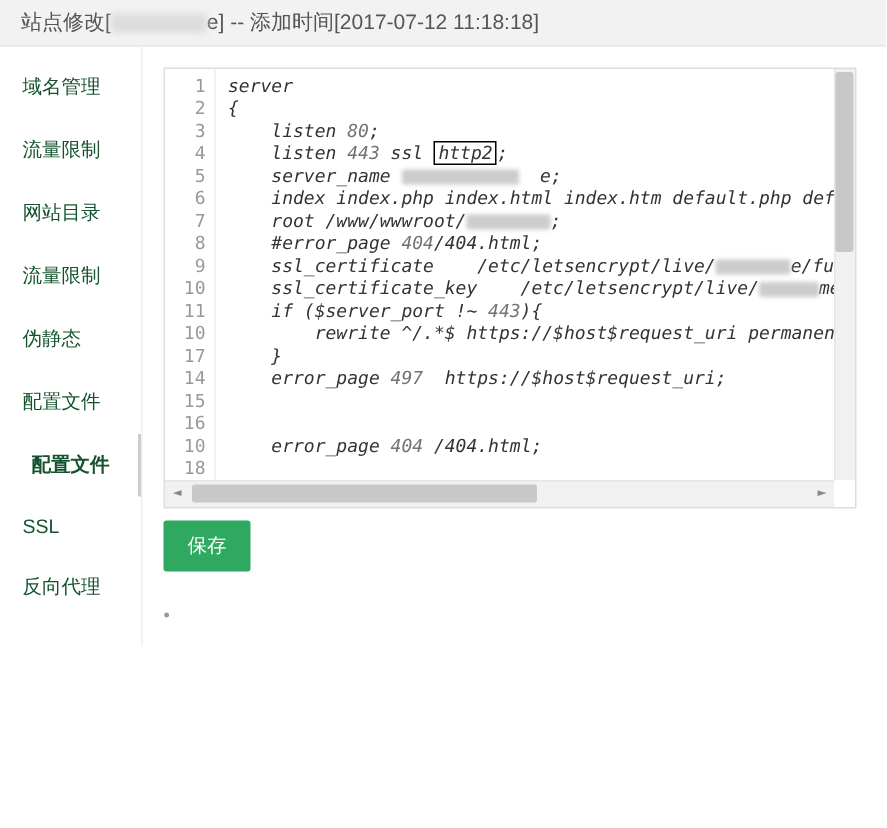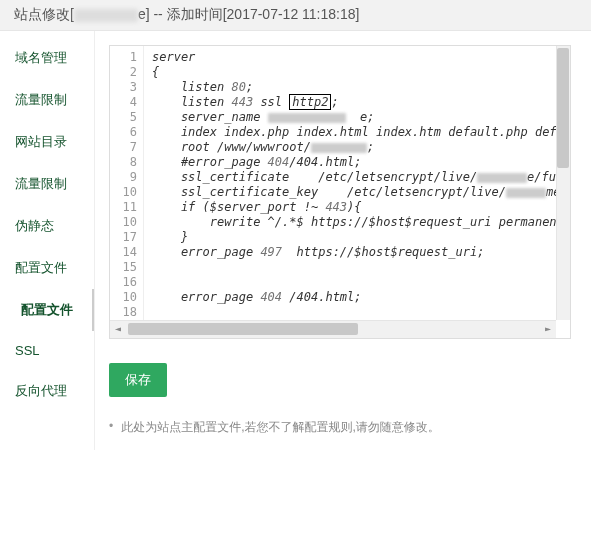--- a/index.html
+++ b/index.html
@@ -19,21 +19,21 @@
     .code { flex: 1; padding: 4px 0 4px 8px; line-height: 15px; white-space: pre; color: #333; overflow: hidden; font-style: italic; }
     .code-line { height: 15px; }
     .kw-num { color: #737373; }
     .boxed { border: 1px solid #000000; padding: 0 2px; }
     .blur2 { display: inline-block; height: 10px; background: #ccc; filter: blur(1.5px); vertical-align: middle; border-radius: 1px; }
     .editor-scroll-v { position: absolute; right: 0; top: 0; bottom: 18px; width: 14px; background: #f1f1f1; border-left: 1px solid #e5e5e5; }
     .editor-scroll-v .thumb { position: absolute; right: 1px; width: 12px; background: #c8c8c8; border-radius: 2px; }
     .editor-scroll-h { position: absolute; left: 0; right: 14px; bottom: 0; height: 18px; background: #f1f1f1; border-top: 1px solid #e5e5e5; }
     .editor-scroll-h .thumb { position: absolute; top: 2px; height: 12px; background: #c8c8c8; border-radius: 2px; }
     .editor-scroll-h .arrow { position: absolute; top: 1px; width: 16px; height: 16px; color: #888; font-size: 10px; text-align: center; line-height: 14px; }
-    .save-btn { background: #2fa860; color: #fff; border: none; padding: 8px 16px; font-size: 13px; cursor: pointer; border-radius: 2px; margin-top: 24px; }
+    .save-btn { background: #2fa860; color: #fff; border: none; padding: 8px 16px; font-size: 13px; cursor: pointer; border-radius: 2px; margin-top: 8px; }
     .tip-line { display: flex; align-items: flex-start; margin-top: 22px; color: #888; font-size: 12px; }
     .tip-line .bullet { margin-right: 8px; color: #999; }
     .wrap { position: relative; }
   </style>
 </head>
 <body>
 
 <div class="wrap">
 <div class="modal">
 
@@ -88,20 +88,19 @@
           <span class="arrow" style="left:0;">◄</span>
           <div class="thumb" style="left:18px;width:230px;"></div>
           <span class="arrow" style="right:0;">►</span>
         </div>
       </div>
 
       <button class="save-btn">保存</button>
 
       <div class="tip-line">
         <span class="bullet">•</span>
-        <span>此处为站点主配置文件,若您不了解配置规则,请勿随意修改。</span>
       </div>
     </div>
 
   </div>
 </div>
 
 </div>
 
 </body></html>

